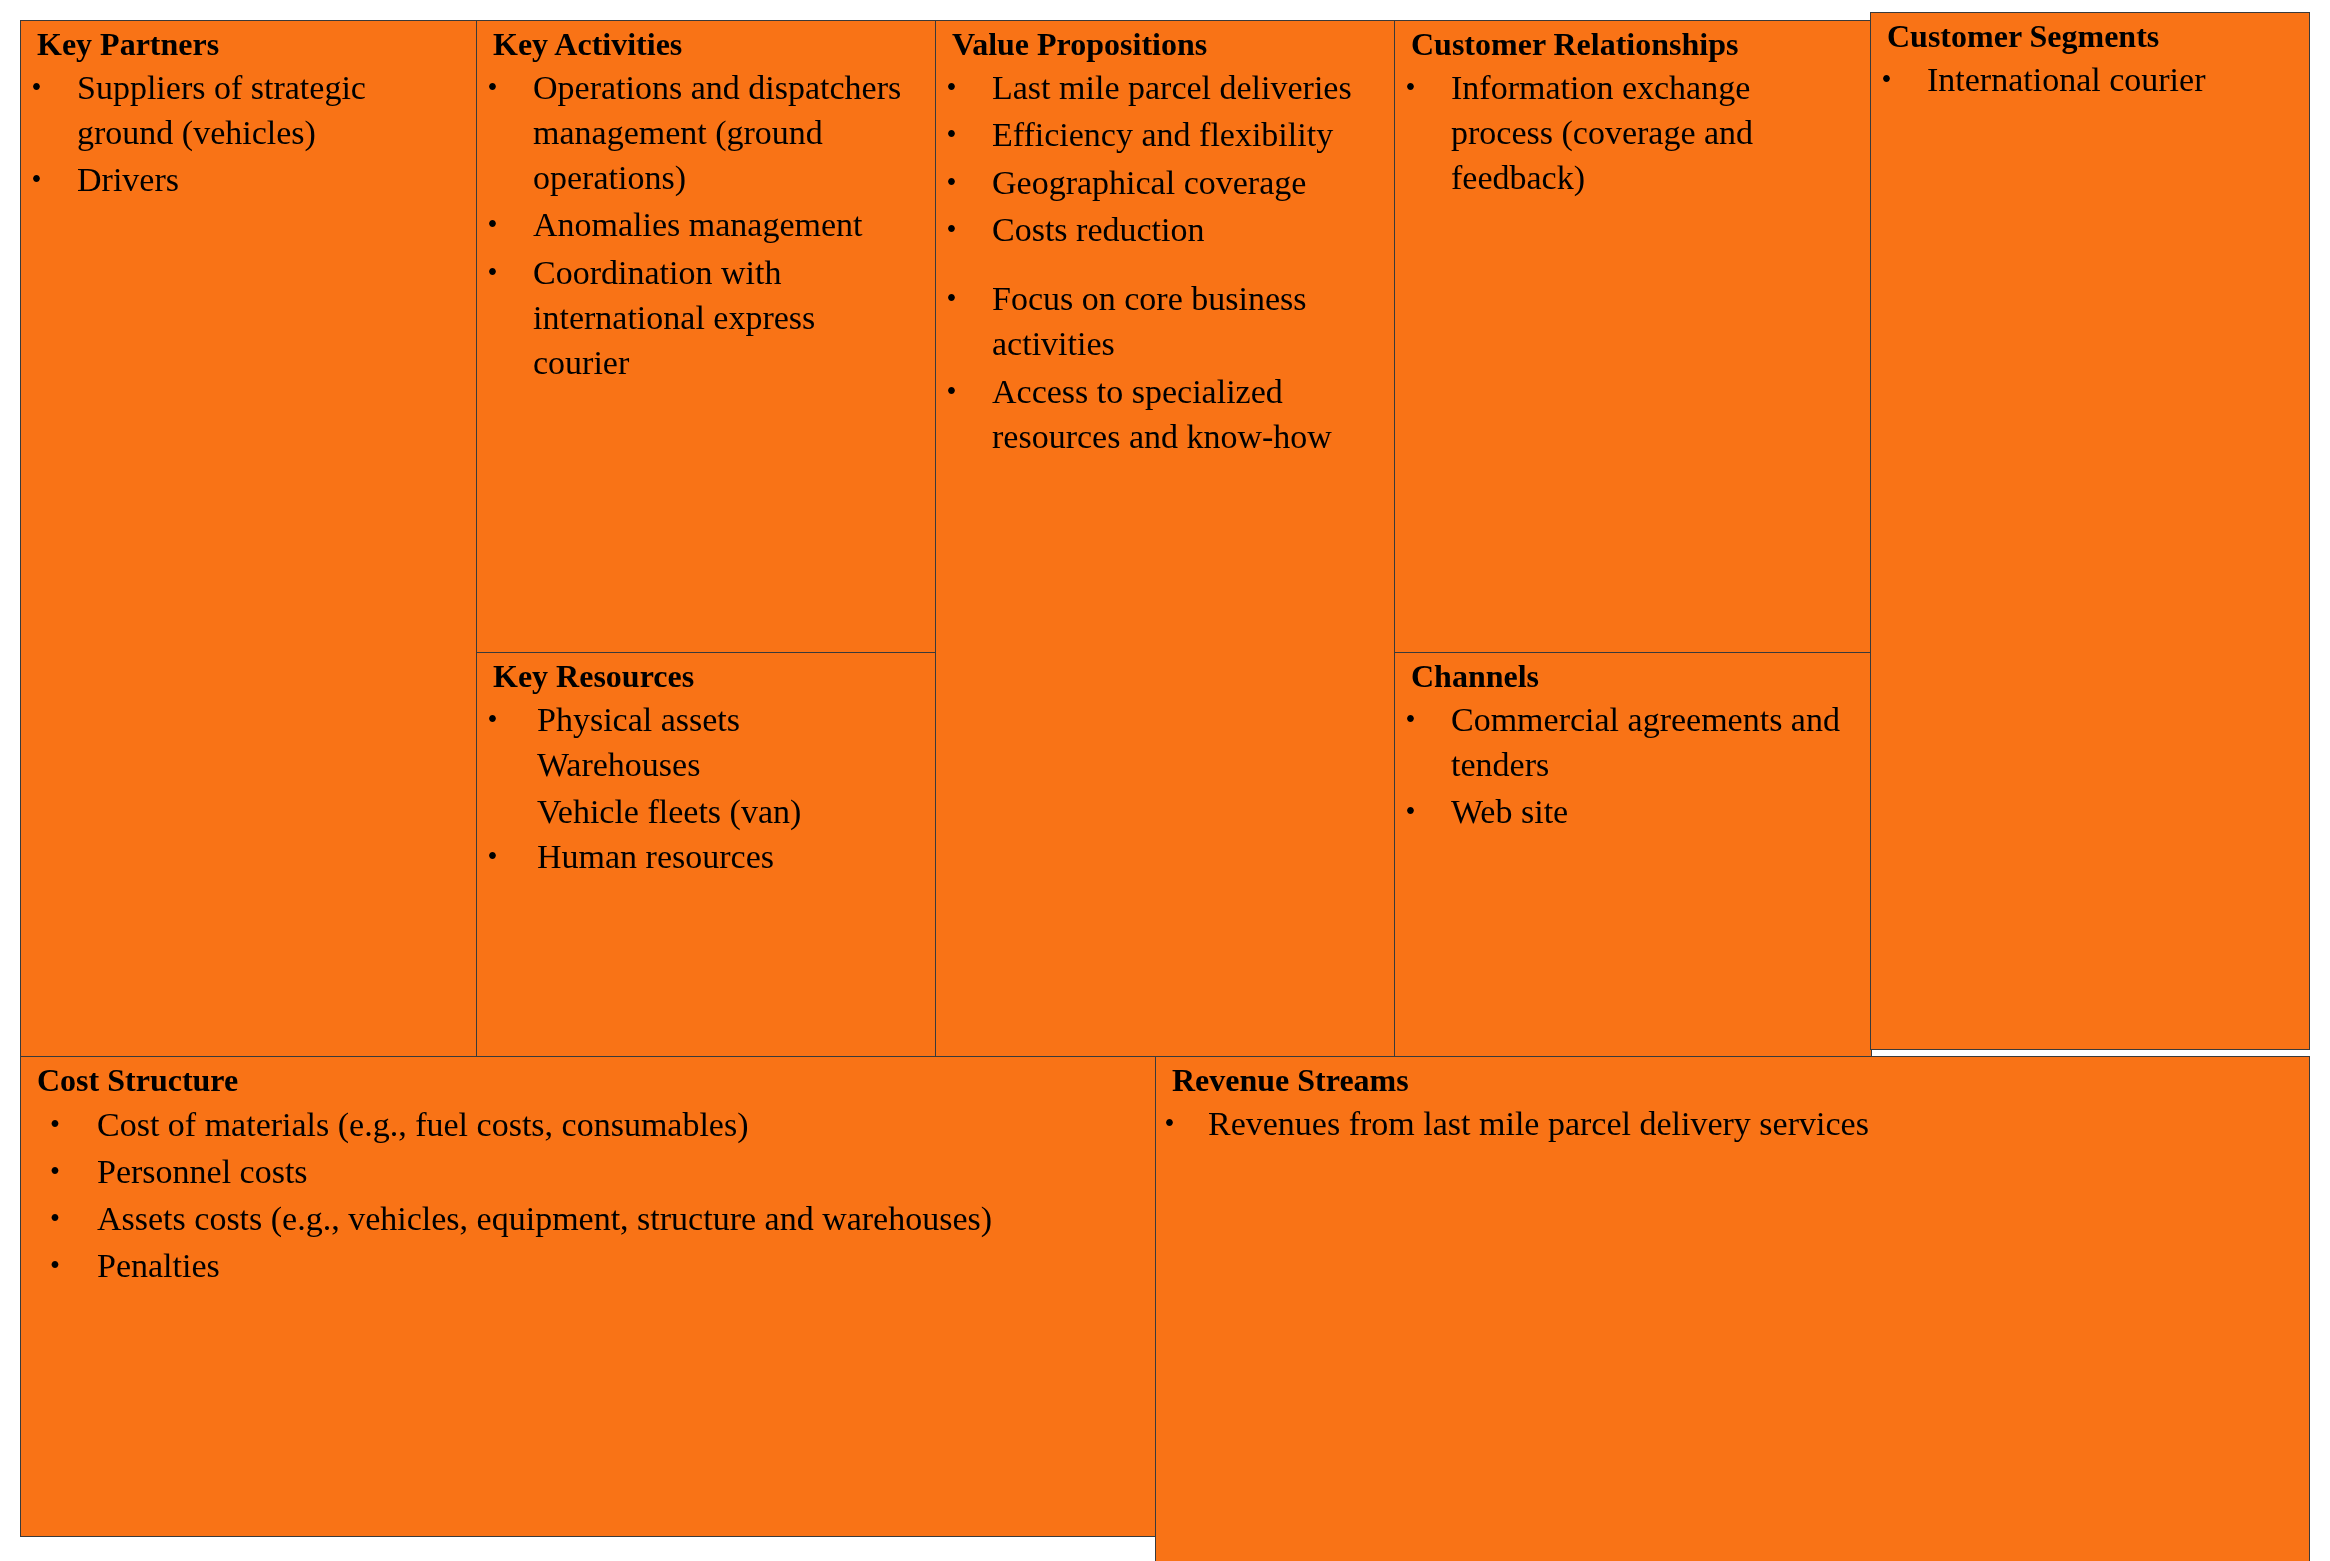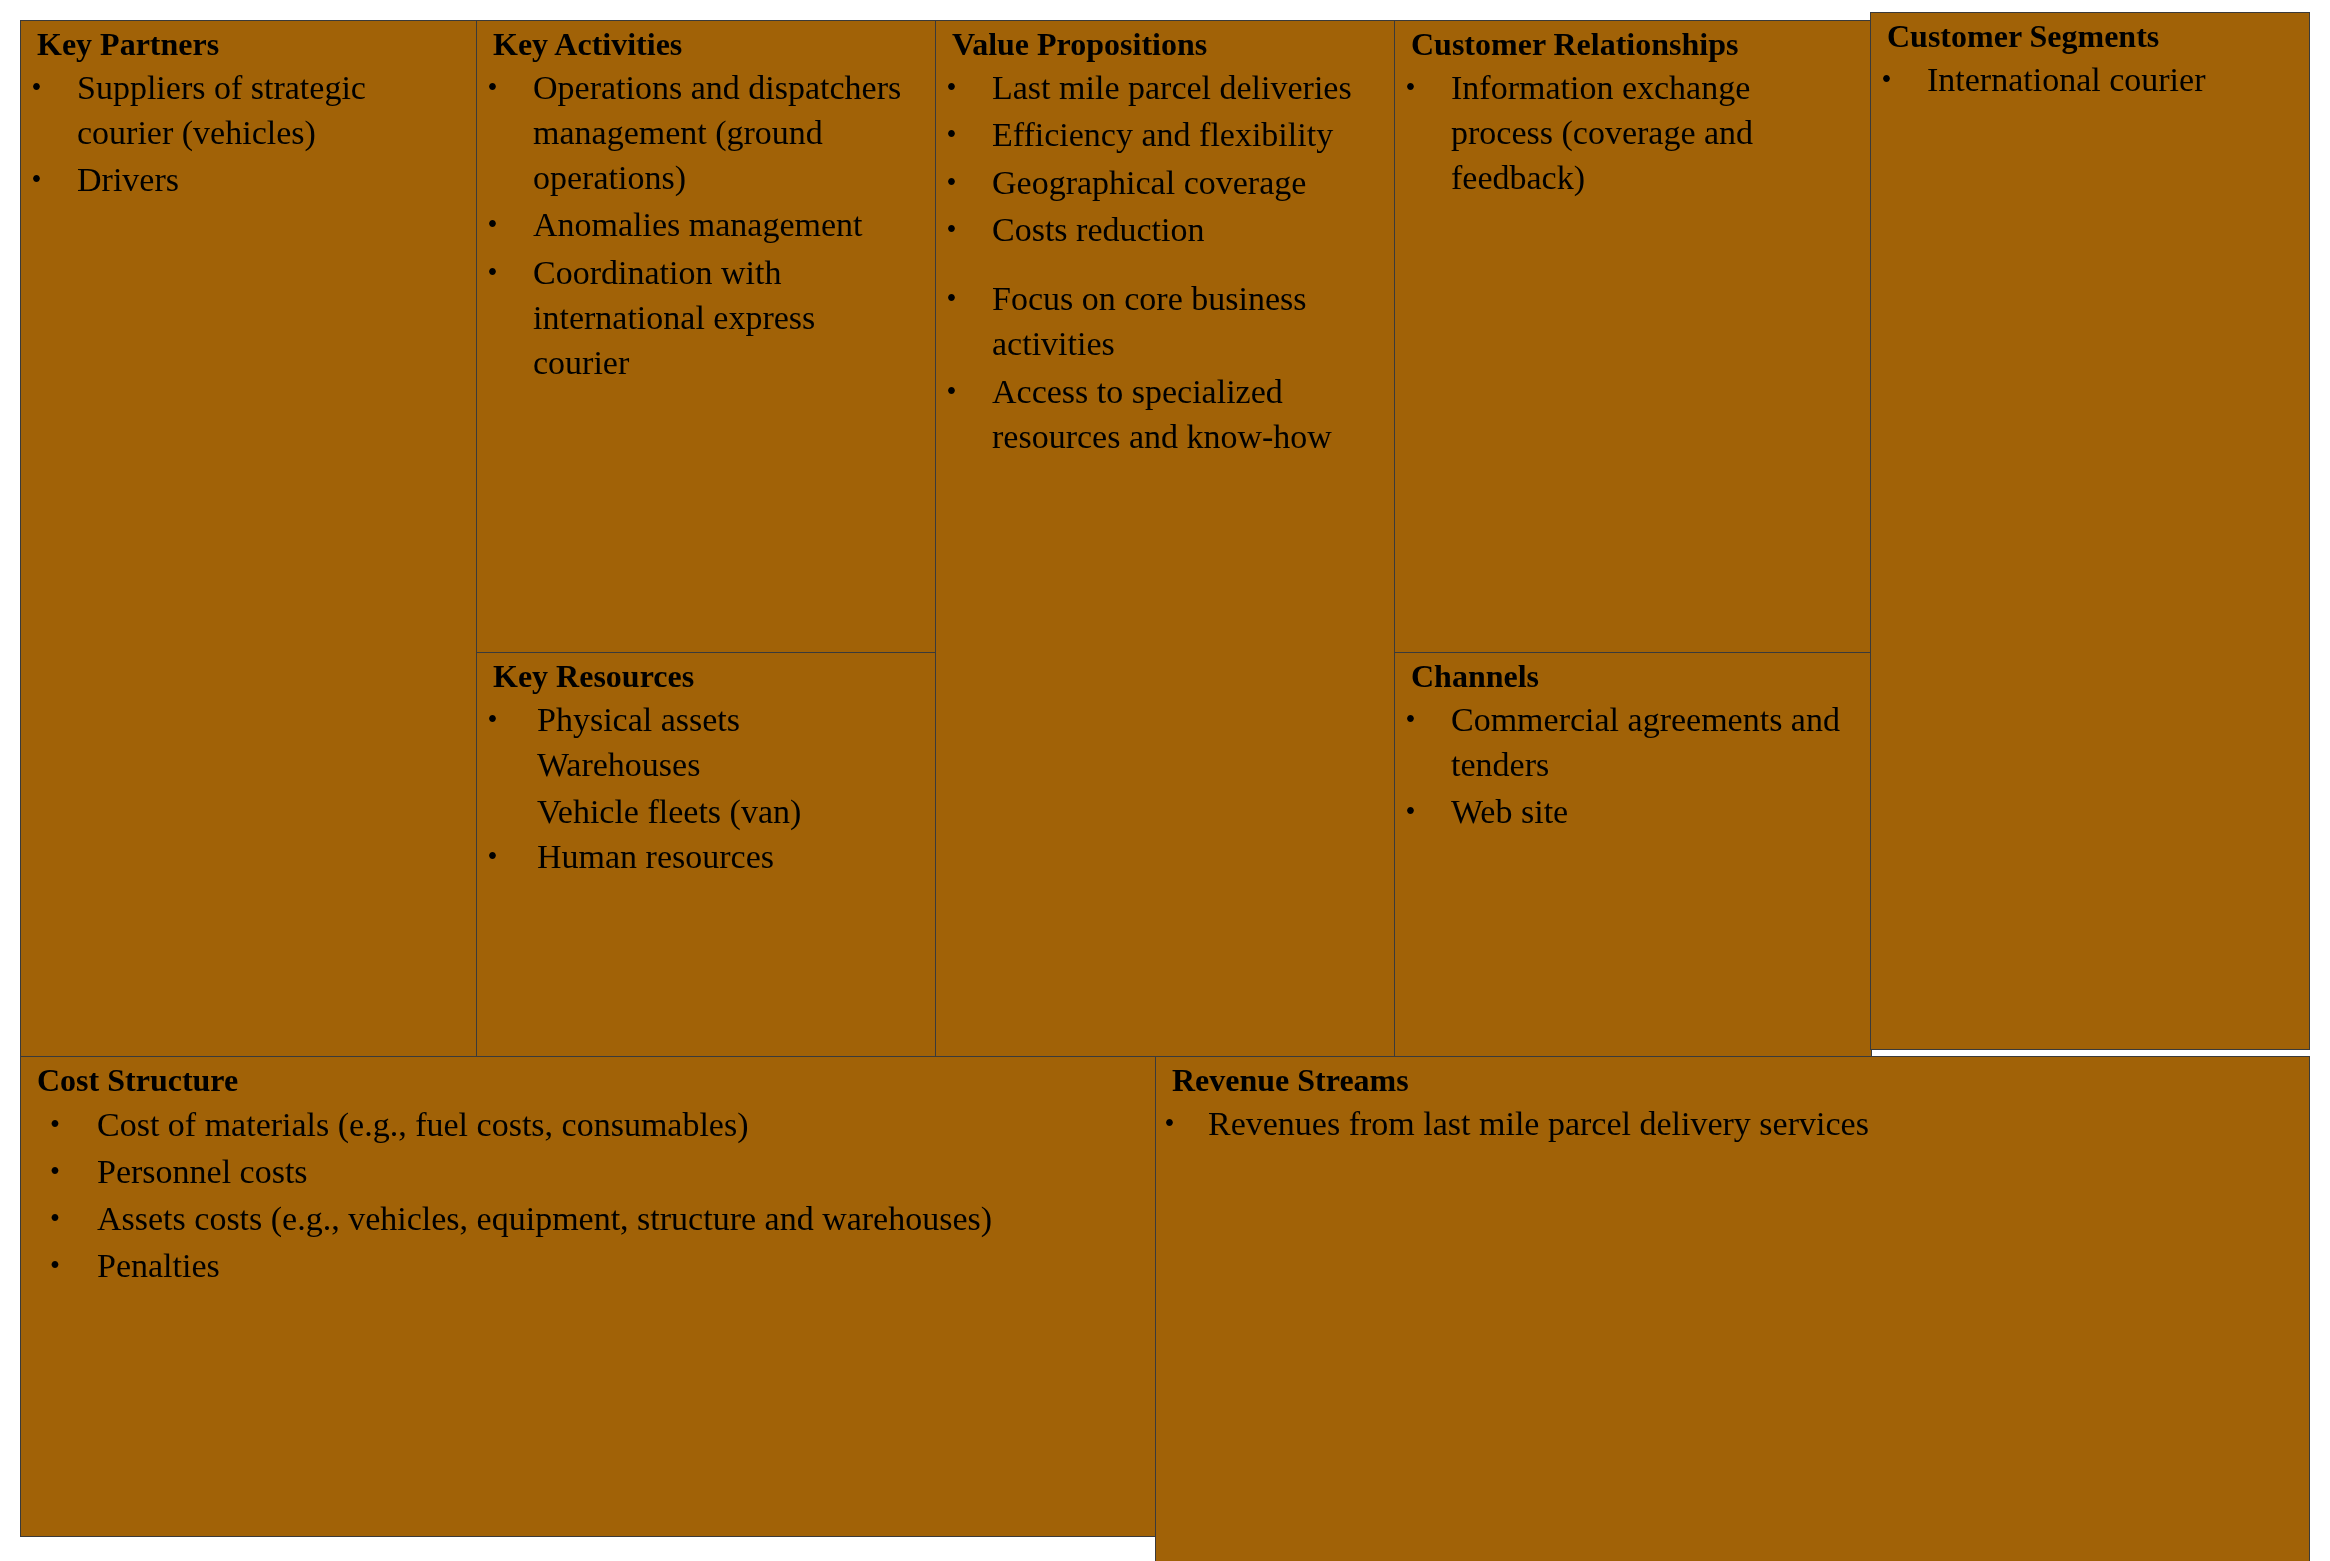--- a/index.html
+++ b/index.html
@@ -17,21 +17,21 @@
     }
     .canvas {
       position: absolute;
       left: 0; top: 0;
       width: 2330px; height: 1561px;
     }
     .cell {
       position: absolute;
       box-sizing: border-box;
       border: 1.9px solid #3a3a3a;
-      background: #a16207;
+      background: #f97316;
     }
     .cell-title {
       position: absolute;
       left: 16px;
       top: 3.8px;
       font-weight: bold;
       font-size: 32px;
       line-height: 38px;
       white-space: nowrap;
       margin: 0;
@@ -74,21 +74,21 @@
 </head>
 <body>
 
 <div class="canvas">
 
   <section class="cell" style="left:20px; top:20px; width:458px; height:1038px;">
     <h2 class="cell-title">Key Partners</h2>
     <ul class="items">
       <li class="item">
         <span class="bullet">•</span>
-        <span class="text" style="padding-right:9.5px;">Suppliers of strategic courier (vehicles)</span>
+        <span class="text" style="padding-right:9.5px;">Suppliers of strategic ground (vehicles)</span>
       </li>
       <li class="item">
         <span class="bullet">•</span>
         <span class="text">Drivers</span>
       </li>
     </ul>
   </section>
 
   <section class="cell" style="left:476px; top:20px; width:461px; height:634px;">
     <h2 class="cell-title">Key Activities</h2>

